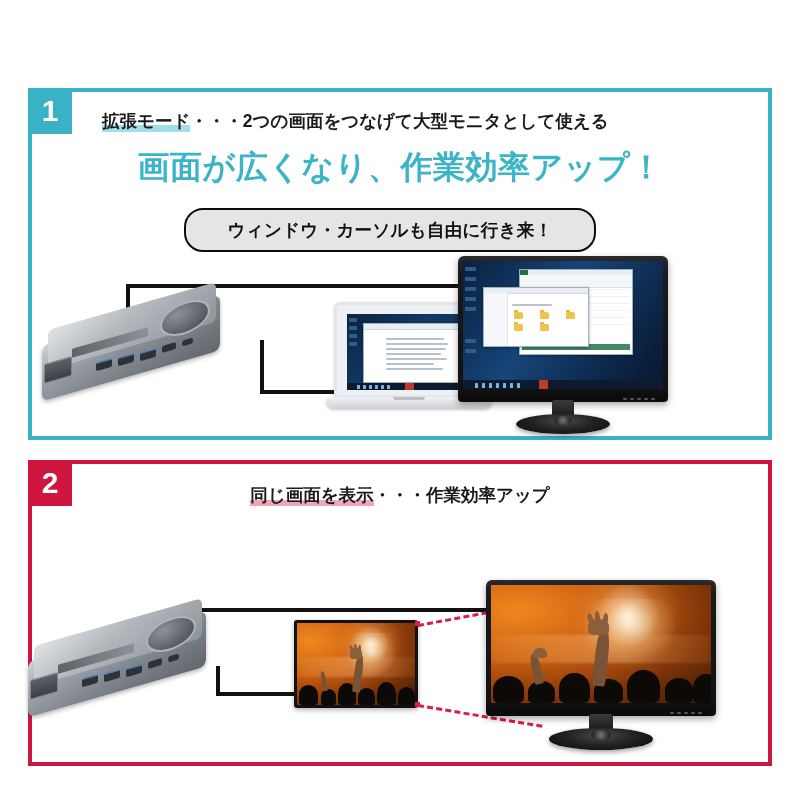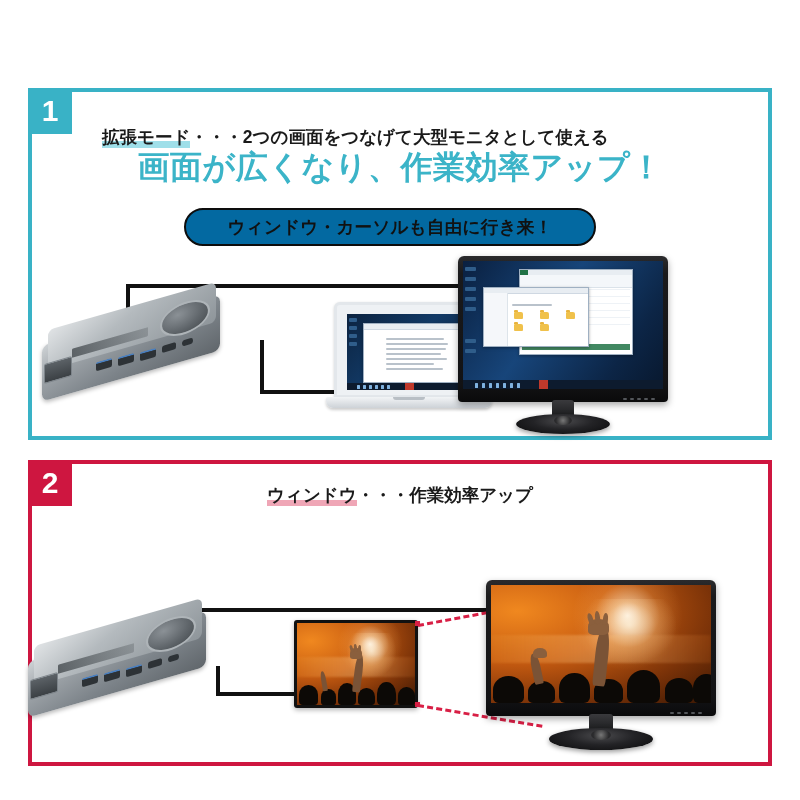--- a/index.html
+++ b/index.html
@@ -31,37 +31,37 @@
     position:absolute;width:44px;height:46px;
     display:flex;align-items:center;justify-content:center;
     color:#ffffff;font-size:30px;font-weight:bold;line-height:1;
     z-index:5;
   }
   .badge1{left:28px;top:88px;background:#39b2c6;}
   .badge2{left:28px;top:460px;background:#ce1640;}
 
   
   .s1-sub{
-    position:absolute;left:102px;top:124px;
+    position:absolute;left:102px;top:108px;
     font-size:17.5px;line-height:26px;color:#1a1a1a;font-weight:bold;
     white-space:nowrap;
   }
   .s1-sub .hl{
     background:linear-gradient(to top,#9fdfe9 0 7px, transparent 7px 100%);
     padding-bottom:1px;
   }
   .s1-head{
     position:absolute;left:0;top:146px;width:800px;text-align:center;
     font-size:32px;line-height:42px;color:#3bb4c8;font-weight:bold;
     letter-spacing:0.5px;
   }
   .pill{
-    position:absolute;left:184px;top:208px;width:412px;height:38px;
+    position:absolute;left:184px;top:208px;width:412px;height:44px;
     box-sizing:border-box;
-    border:2.5px solid #0d0d0d;border-radius:19px;background:#0369a1;
+    border:2.5px solid #0d0d0d;border-radius:19px;background:#e5e5e5;
     display:flex;align-items:center;justify-content:center;
     font-size:17.5px;color:#111;font-weight:bold;letter-spacing:0.3px;
   }
 
   
   .s2-sub{
     position:absolute;left:0;top:482px;width:800px;text-align:center;
     font-size:17.5px;line-height:26px;color:#1a1a1a;font-weight:bold;
   }
   .s2-sub .hl{
@@ -354,21 +354,21 @@
       <div class="mon-neck" style="top:144px;width:22px;height:18px;"></div>
       <div class="mon-base" style="top:158px;width:94px;height:20px;"></div>
       <div class="mon-dot" style="top:160px;width:18px;height:9px;"></div>
     </div>
   </div>
 
   <div class="section sec2"></div>
   <div class="badge badge2">2</div>
 
   <div class="s2-sub">
-    <span class="hl">ウィンドウ</span><span>・・・作業効率アップ</span>
+    <span class="hl">同じ画面を表示</span><span>・・・作業効率アップ</span>
   </div>
 
 
   <div class="illus" style="left:28px;top:580px;width:744px;height:175px;">
 
     <div class="cable" style="left:158px;top:28px;width:4px;height:62px;"></div>
     <div class="cable" style="left:158px;top:28px;width:310px;height:4px;"></div>
     <div class="cable" style="left:188px;top:86px;width:4px;height:30px;"></div>
     <div class="cable" style="left:188px;top:112px;width:82px;height:4px;"></div>
 

